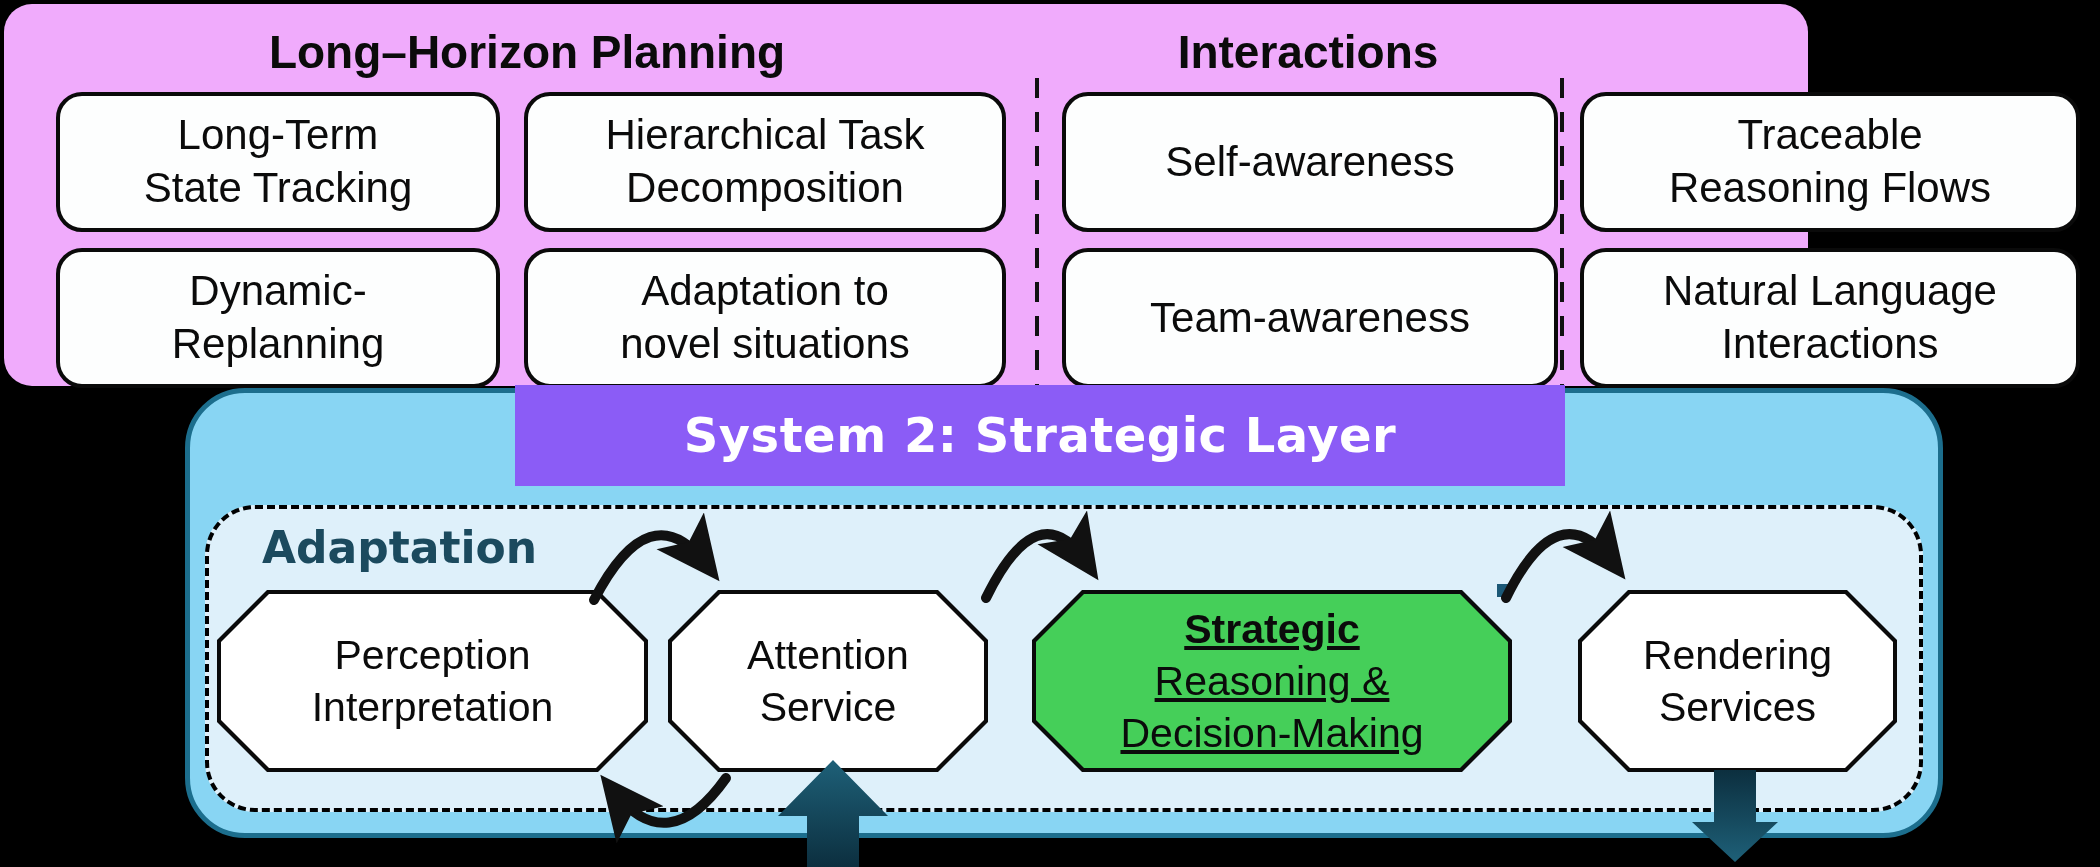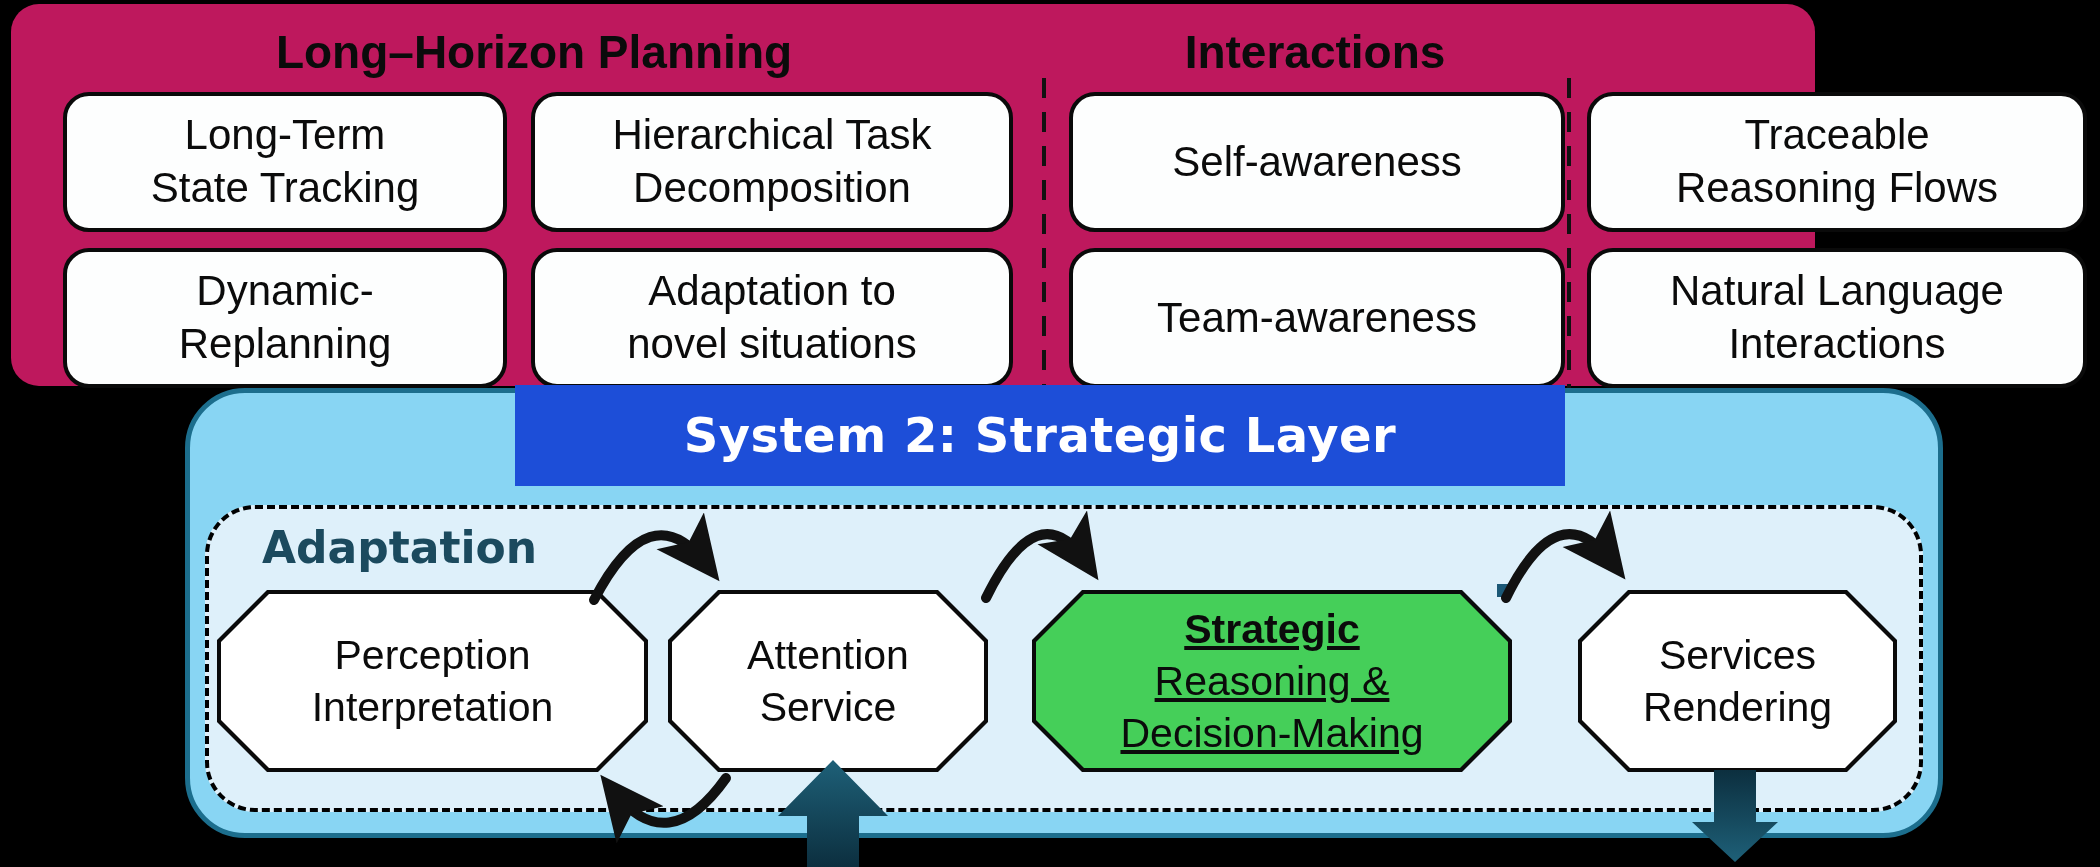--- a/index.html
+++ b/index.html
@@ -1,33 +1,33 @@
 <!DOCTYPE html>
 <html><head>
 <meta charset="utf-8">
 <style>
   html,body{margin:0;padding:0;background:#000;}
   #stage{position:relative;width:2100px;height:867px;background:#000;overflow:hidden;
          font-family:"Liberation Sans",sans-serif;}
 
   
   .top-panel{position:absolute;left:4px;top:4px;width:1804px;height:382px;
-             background:#be185d;border-radius:28px;margin-left:7px;}
+             background:#f0abfc;border-radius:28px;}
   .col-title{position:absolute;top:20px;height:56px;line-height:56px;
              font-size:46px;font-weight:bold;color:#0b0b0b;text-align:center;}
   .cap-box{position:absolute;background:#fdfefe;border:4px solid #0a0a0a;border-radius:26px;
            display:flex;flex-direction:column;align-items:center;justify-content:center;
            font-size:42px;color:#0b0b0b;line-height:1.26;text-align:center;}
   .divider{position:absolute;top:74px;width:4px;height:312px;
            background:repeating-linear-gradient(#111 0 20px,transparent 20px 34px);}
 
   
   .blue-panel{position:absolute;left:185px;top:388px;width:1758px;height:450px;
               background:#88d5f3;border:5px solid #1c6e8d;border-radius:60px;box-sizing:border-box;}
-  .banner{position:absolute;left:515px;top:385px;width:1050px;height:101px;background:#1d4ed8;
+  .banner{position:absolute;left:515px;top:385px;width:1050px;height:101px;background:#8b5cf6;
           color:#fff;font-family:"DejaVu Sans",sans-serif;font-weight:bold;font-size:48px;
           line-height:101px;text-align:center;letter-spacing:0.5px;}
   .inner-panel{position:absolute;left:205px;top:505px;width:1718px;height:307px;
                background:#def0fa;border:4px dashed #000;border-radius:50px;box-sizing:border-box;}
   .agent-label{position:absolute;left:262px;top:522px;font-family:"DejaVu Sans",sans-serif;
                font-weight:bold;font-size:44px;color:#1b4a5e;}
 
   
   .oct{position:absolute;
        clip-path:polygon(50px 0,calc(100% - 50px) 0,100% 50px,100% calc(100% - 50px),
@@ -108,22 +108,22 @@
   </div>
   <div class="oct" style="left:1032px;top:590px;width:480px;height:182px;">
     <div class="oct-in green">
       <span class="bold-line">Strategic</span>
       <span>Reasoning &amp;</span>
       <span>Decision-Making</span>
     </div>
   </div>
   <div class="oct" style="left:1578px;top:590px;width:319px;height:182px;">
     <div class="oct-in">
+      <span>Rendering</span>
       <span>Services</span>
-      <span>Rendering</span>
     </div>
   </div>
 
   <div class="artifact-square"></div>
 
   <svg class="overlay" width="2100" height="867" viewBox="0 0 2100 867">
     <defs>
       <marker id="ah" markerWidth="7" markerHeight="7" refX="4.2" refY="3" orient="auto" markerUnits="strokeWidth">
         <path d="M0,0 L6.4,3 L0,6 L1.4,3 z" fill="#111"></path>
       </marker>

